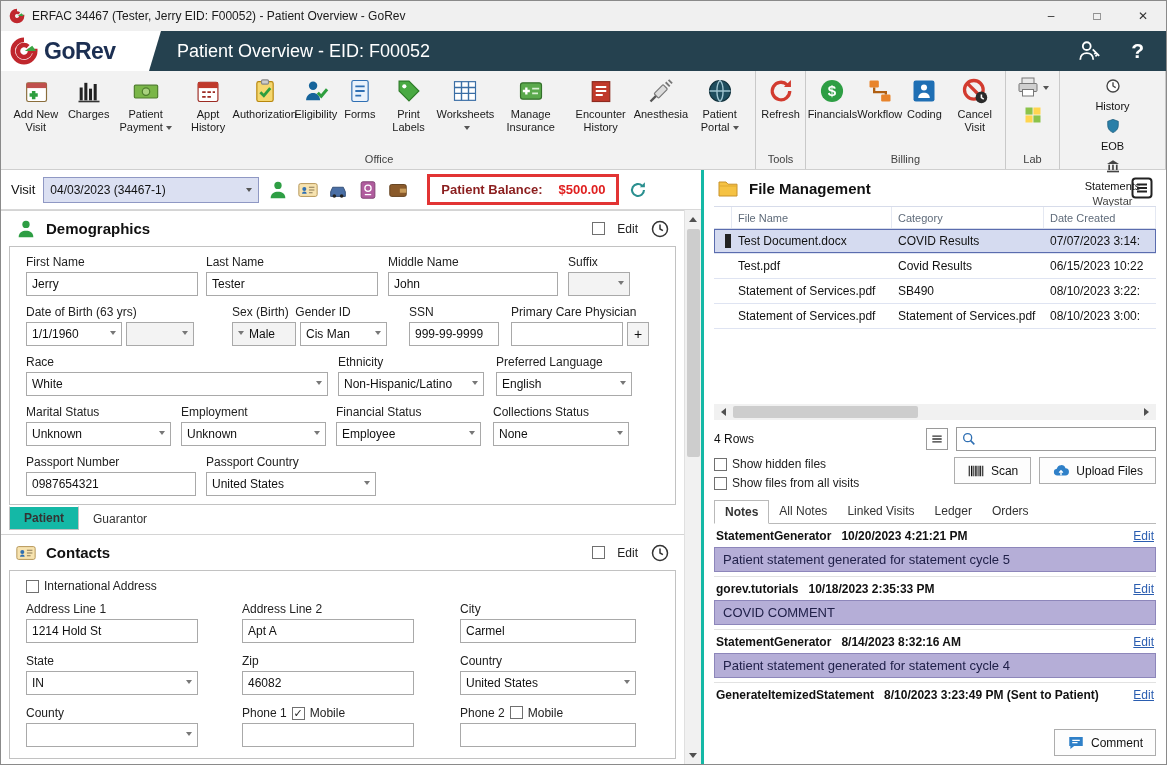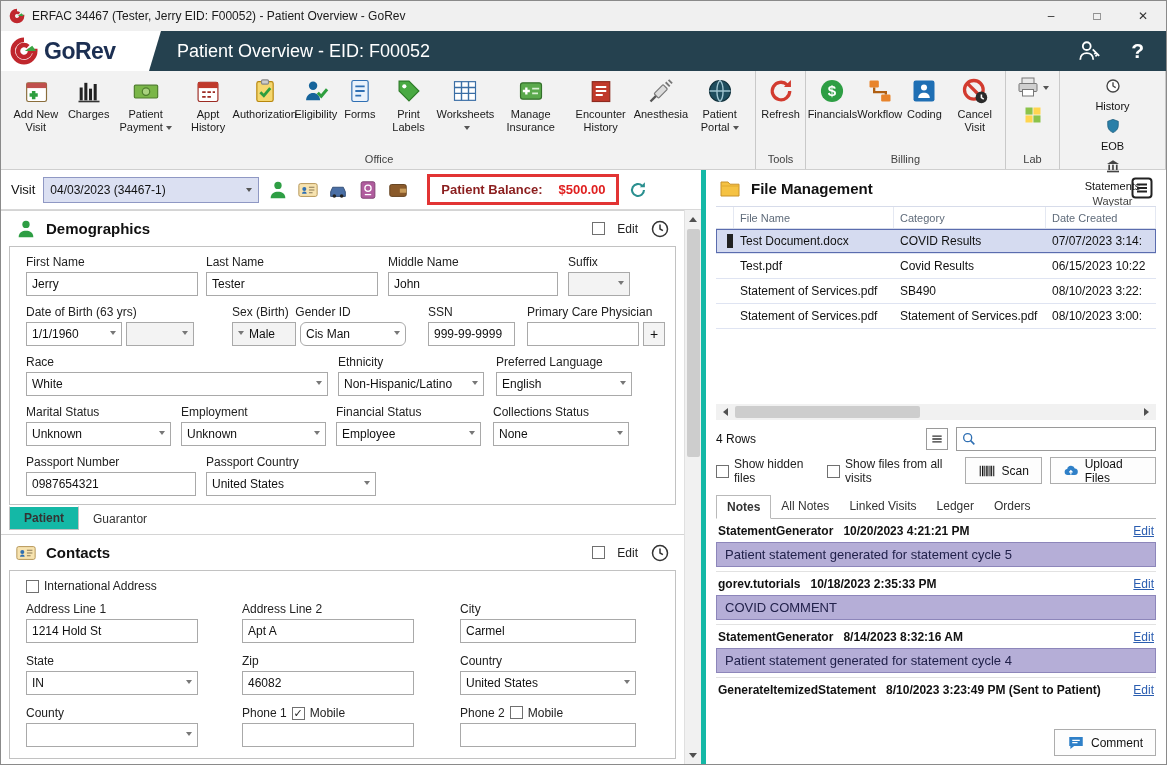--- a/index.html
+++ b/index.html
@@ -35,21 +35,21 @@
   .ticon svg, .icon svg { width:100%; height:100%; display:block; }
   .tlabel { font-size:11px; line-height:1.18; text-align:center; color:#1a1a1a; margin-top:3px; }
   .car { display:inline-block; width:0; height:0; border:3.5px solid transparent; border-top:4.5px solid #555; margin-left:3px; position:relative; top:2px; }
   .tb-mini { display:flex; align-items:center; gap:6px; font-size:11px; padding:3px 8px; cursor:pointer;flex-direction:column; }
   .mini-ic { width:16px; height:16px; }
   .lab-col { display:flex; flex-direction:column; align-items:center; gap:6px; padding:4px 10px 0; }
 
   
   .content { flex:1; display:flex; min-height:0; }
   .left-col { width:700px; display:flex; flex-direction:column; }
-  .right-pane { flex:1; border-left:5px solid #14b8a6; display:flex; flex-direction:column; min-width:0; }
+  .right-pane { flex:1; border-left:3px solid #14b8a6; display:flex; flex-direction:column; min-width:0; }
 
   
   .visit-row { height:40px; display:flex; align-items:center; padding-left:10px; gap:8px; border-bottom:1px solid #d8d8d8; flex:0 0 auto; }
   .visit-label { font-size:13px; }
   .visit-combo { width:216px; height:26px; background:#dbe0f2; border:1px solid #8f98c4; display:flex; align-items:center; padding:0 6px; font-size:12px; cursor:pointer; }
   .visit-combo .txt { flex:1; overflow:hidden; white-space:nowrap; }
   .vicon { width:22px; height:22px; cursor:pointer; }
   .balance-box { margin-left:10px; border:3px solid #e23434; height:31px; display:flex; align-items:center; padding:0 11px; gap:16px; background:#fff; }
   .balance-label { font-size:13px; font-weight:bold; color:#8b1e1e; }
   .balance-value { font-size:13px; font-weight:bold; color:#e02020; }
@@ -111,21 +111,21 @@
   .h-thumb { width:185px; height:12px; background:#cdcdcd; border-radius:2px; margin-left:2px; cursor:pointer; }
 
   .rows-bar { display:flex; align-items:center; margin:7px 10px 4px; gap:8px; flex:0 0 auto; }
   .rows-count { font-size:12px; }
   .list-ic { width:22px; height:22px; border:1px solid #9a9a9a; padding:3px; margin-left:auto; cursor:pointer; background:#fff; }
   .search-box { width:200px; height:24px; border:1px solid #9a9a9a; background:#fff; display:flex; align-items:center; padding:0 4px; gap:4px; }
   .search-ic { width:16px; height:16px; }
   .search-input { border:none; outline:none; flex:1; font-size:12px; min-width:0; }
 
   .options-row { display:flex; margin:2px 10px 6px; flex:0 0 auto; }
-  .opt-col { display:flex; flex-direction:row; gap:5px; }
+  .opt-col { display:flex; flex-direction:column; gap:5px; }
   .opt-line { display:flex; align-items:center; gap:5px; }
   .btn-col { margin-left:auto; display:flex; gap:8px; align-items:flex-start; }
   .btn { height:27px; border:1px solid #adadad; background:#fdfdfd; display:flex; align-items:center; gap:6px; padding:0 12px; font-size:12px; cursor:pointer; }
   .btn-ic { width:18px; height:18px; }
 
   
   .ntabs { display:flex; margin:4px 10px 0; border-bottom:1px solid #b9b9b9; flex:0 0 auto; }
   .ntab { padding:4px 10px; font-size:12px; color:#333; cursor:pointer; }
   .ntab.active { border:1px solid #b9b9b9; border-bottom:1px solid #fff; margin-bottom:-1px; background:#fff; font-weight:bold; }
   .notes-list { flex:1; margin:0 10px; overflow:hidden; min-height:0; }
@@ -550,21 +550,21 @@
                   </div>
                 </div>
               </div>
               <div class="field" style="margin-right:22px;">
                 <label><span>Sex (Birth)</span>&nbsp;&nbsp;<span>Gender ID</span></label>
                 <div class="ctrl-row">
                   <div class="combo gray" style="width:64px;">
                     <span class="car" style="margin:0 5px 0 0;"></span>
                       <span class="txt">Male</span>
                   </div>
-                  <div class="combo" style="width:106px;border-radius:6px;">
+                  <div class="combo" style="width:87px;">
                     <span class="txt">Cis Man</span>
                       <span class="car"></span>
                   </div>
                 </div>
               </div>
               <div class="field" style="width:90px;margin-right:12px;">
                 <label>SSN</label>
                 <div class="tinput">999-99-9999</div>
               </div>
               <div class="field">

